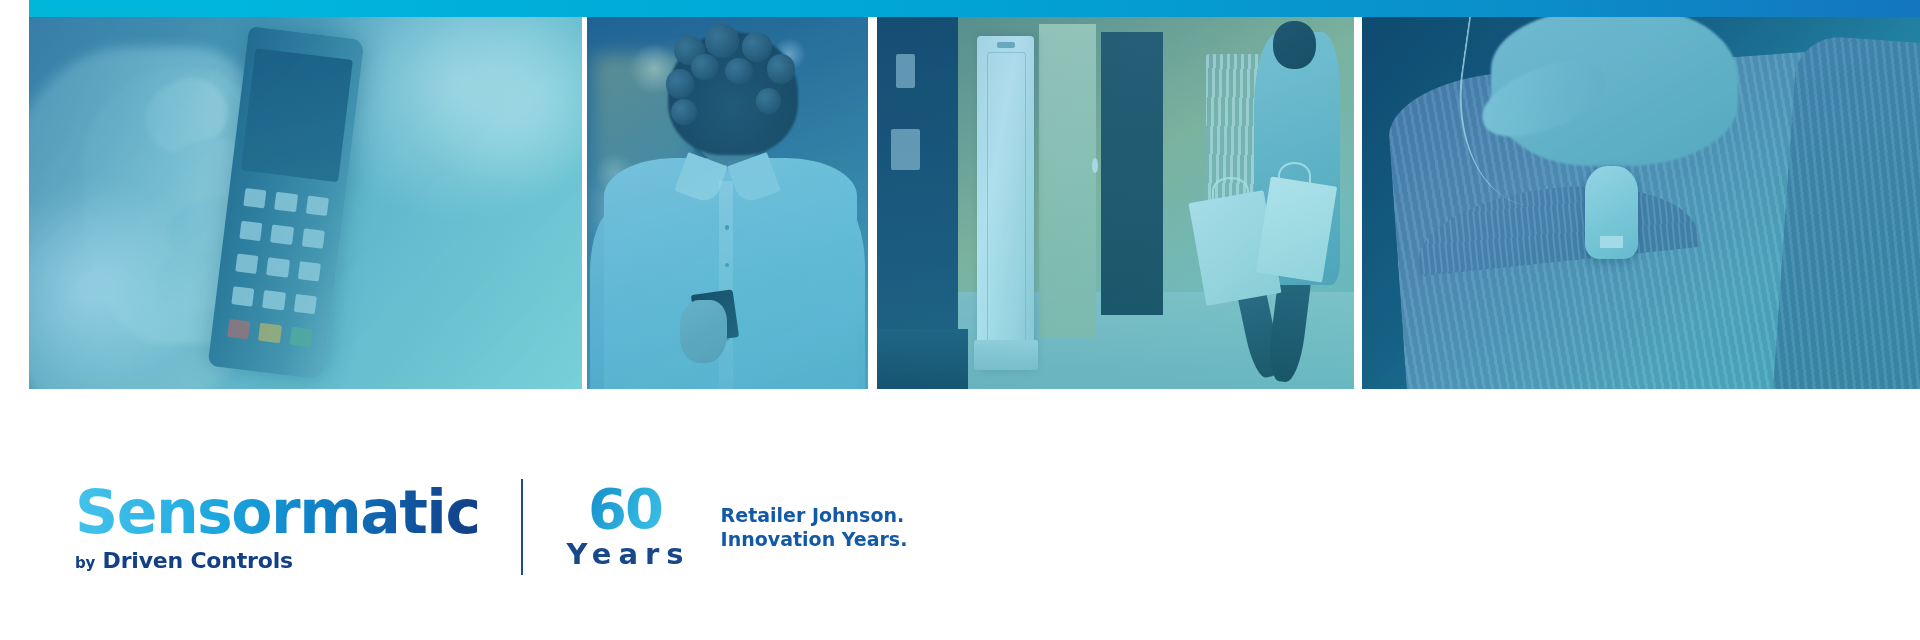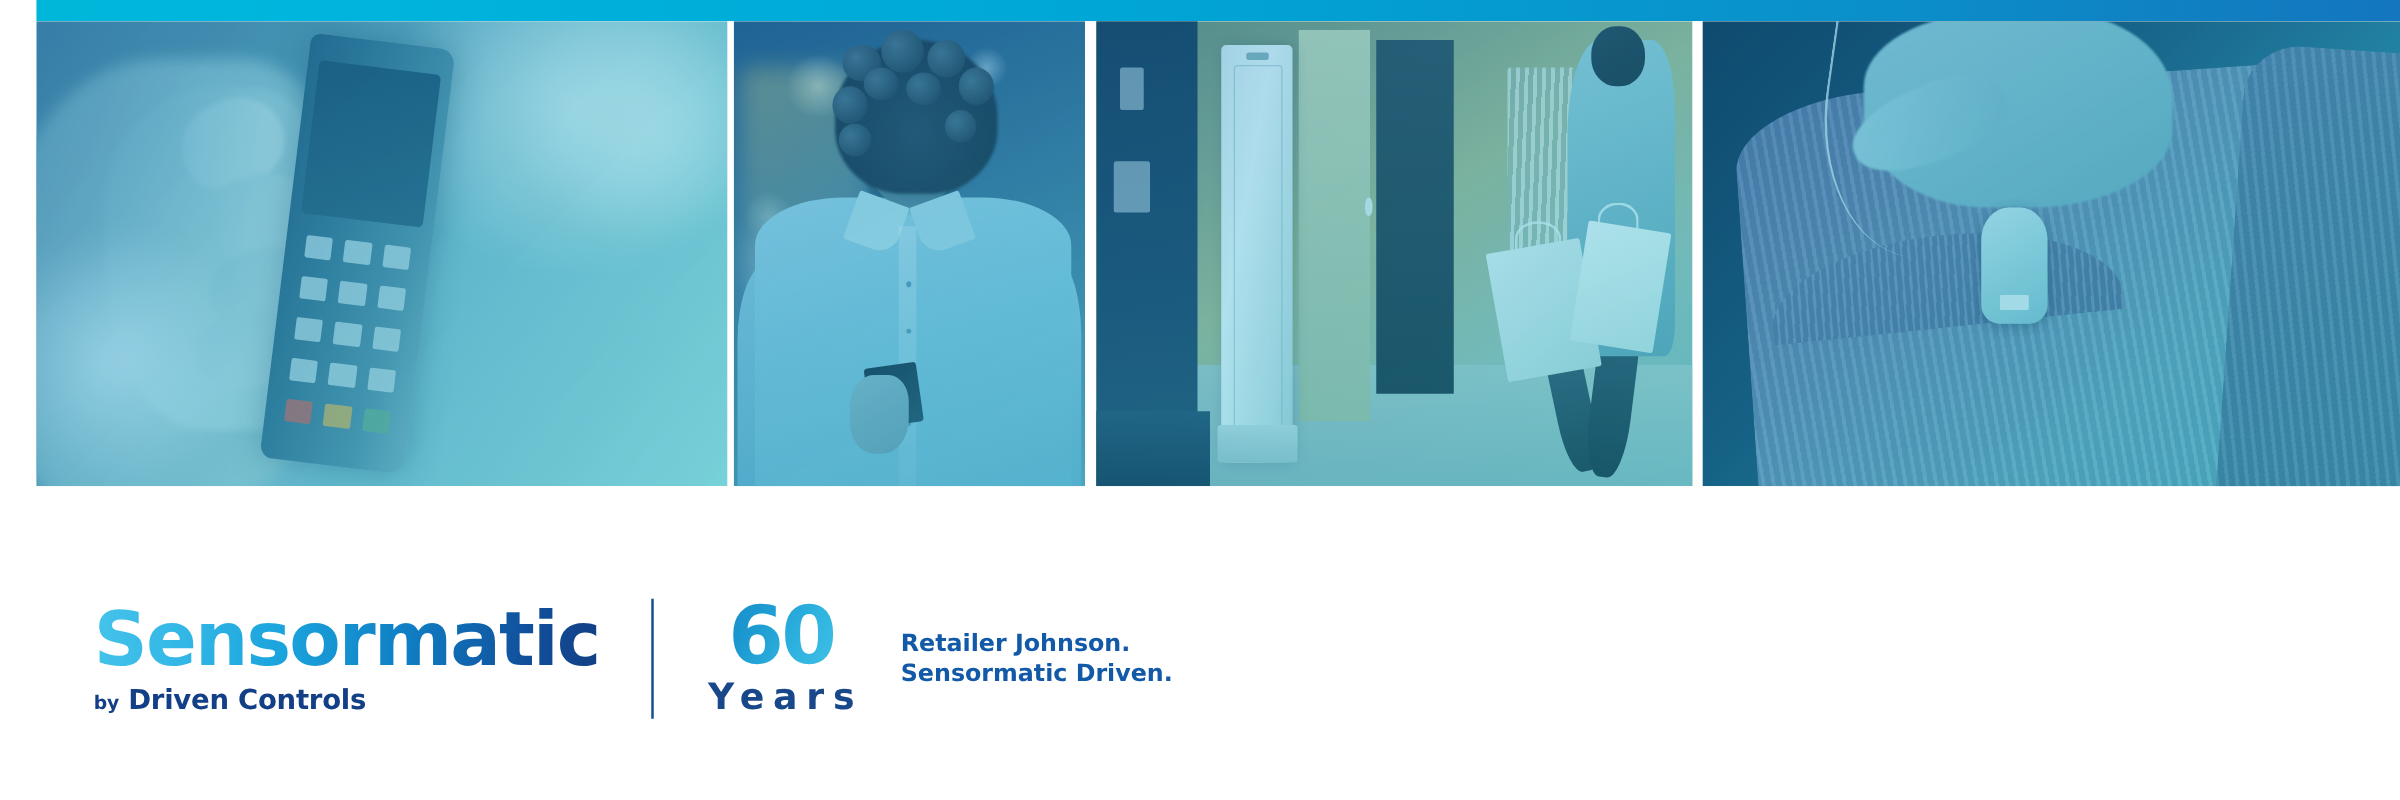--- a/index.html
+++ b/index.html
@@ -330,21 +330,21 @@
     margin: 0 36px 0 42px;
   }
 
   .anniversary {
     display: flex;
     align-items: center;
   }
   .anni-col { text-align: center; }
   .sixty {
     font-family: "DejaVu Sans", sans-serif;
-    font-size: 64px;
+    font-size: 56px;
     font-weight: bold;
     line-height: .92;
     letter-spacing: -2px;
     background: linear-gradient(120deg, #1a86c4 0%, #1b97cf 30%, #2fb4e0 62%, #49c6e8 100%);
     -webkit-background-clip: text;
     background-clip: text;
     color: transparent;
   }
   .years {
     font-family: "DejaVu Sans", sans-serif;
@@ -506,21 +506,21 @@
 
       <div class="divider"></div>
 
       <div class="anniversary">
         <div class="anni-col">
           <div class="sixty">60</div>
           <div class="years">Years</div>
         </div>
         <div class="tagline">
           <div>Retailer Johnson.</div>
-          <div>Sensormatic Driven.</div>
+          <div>Innovation Years.</div>
         </div>
       </div>
 
     </div>
 
   </div>
 
 </div>
 
 </body></html>

